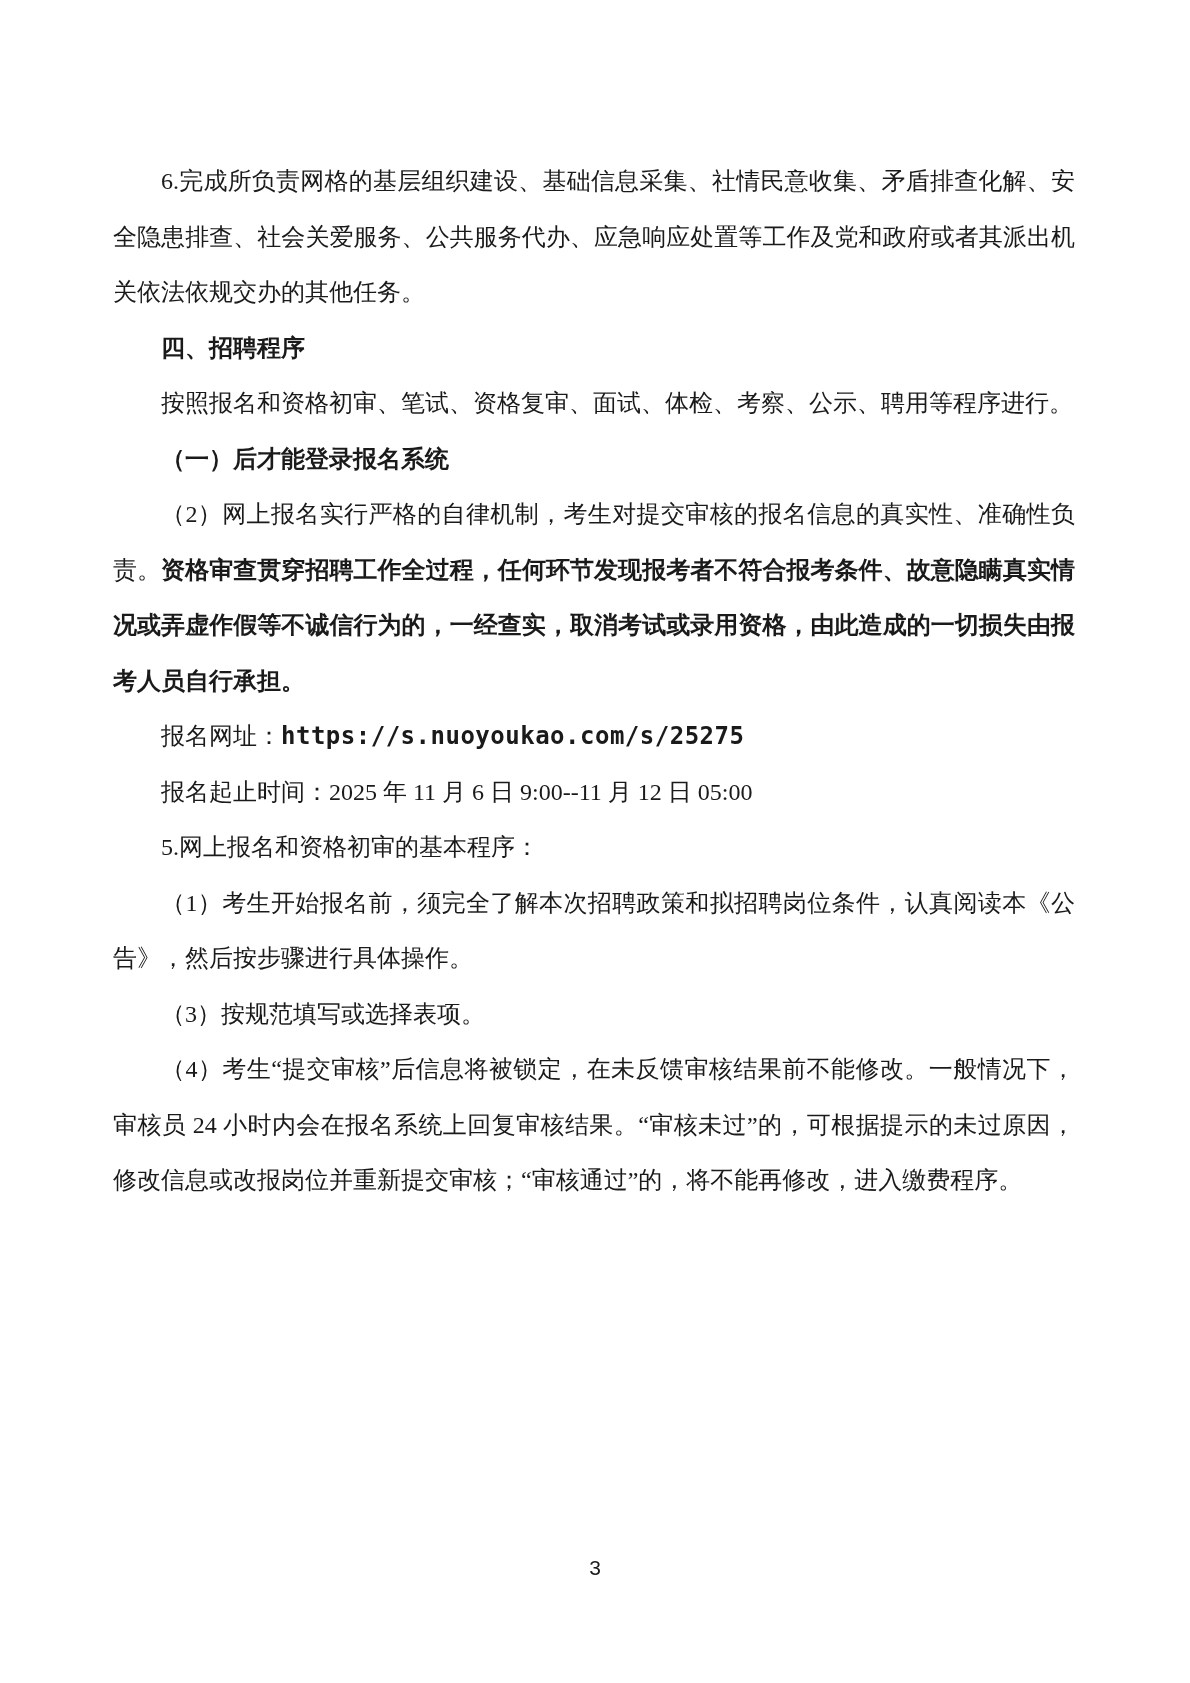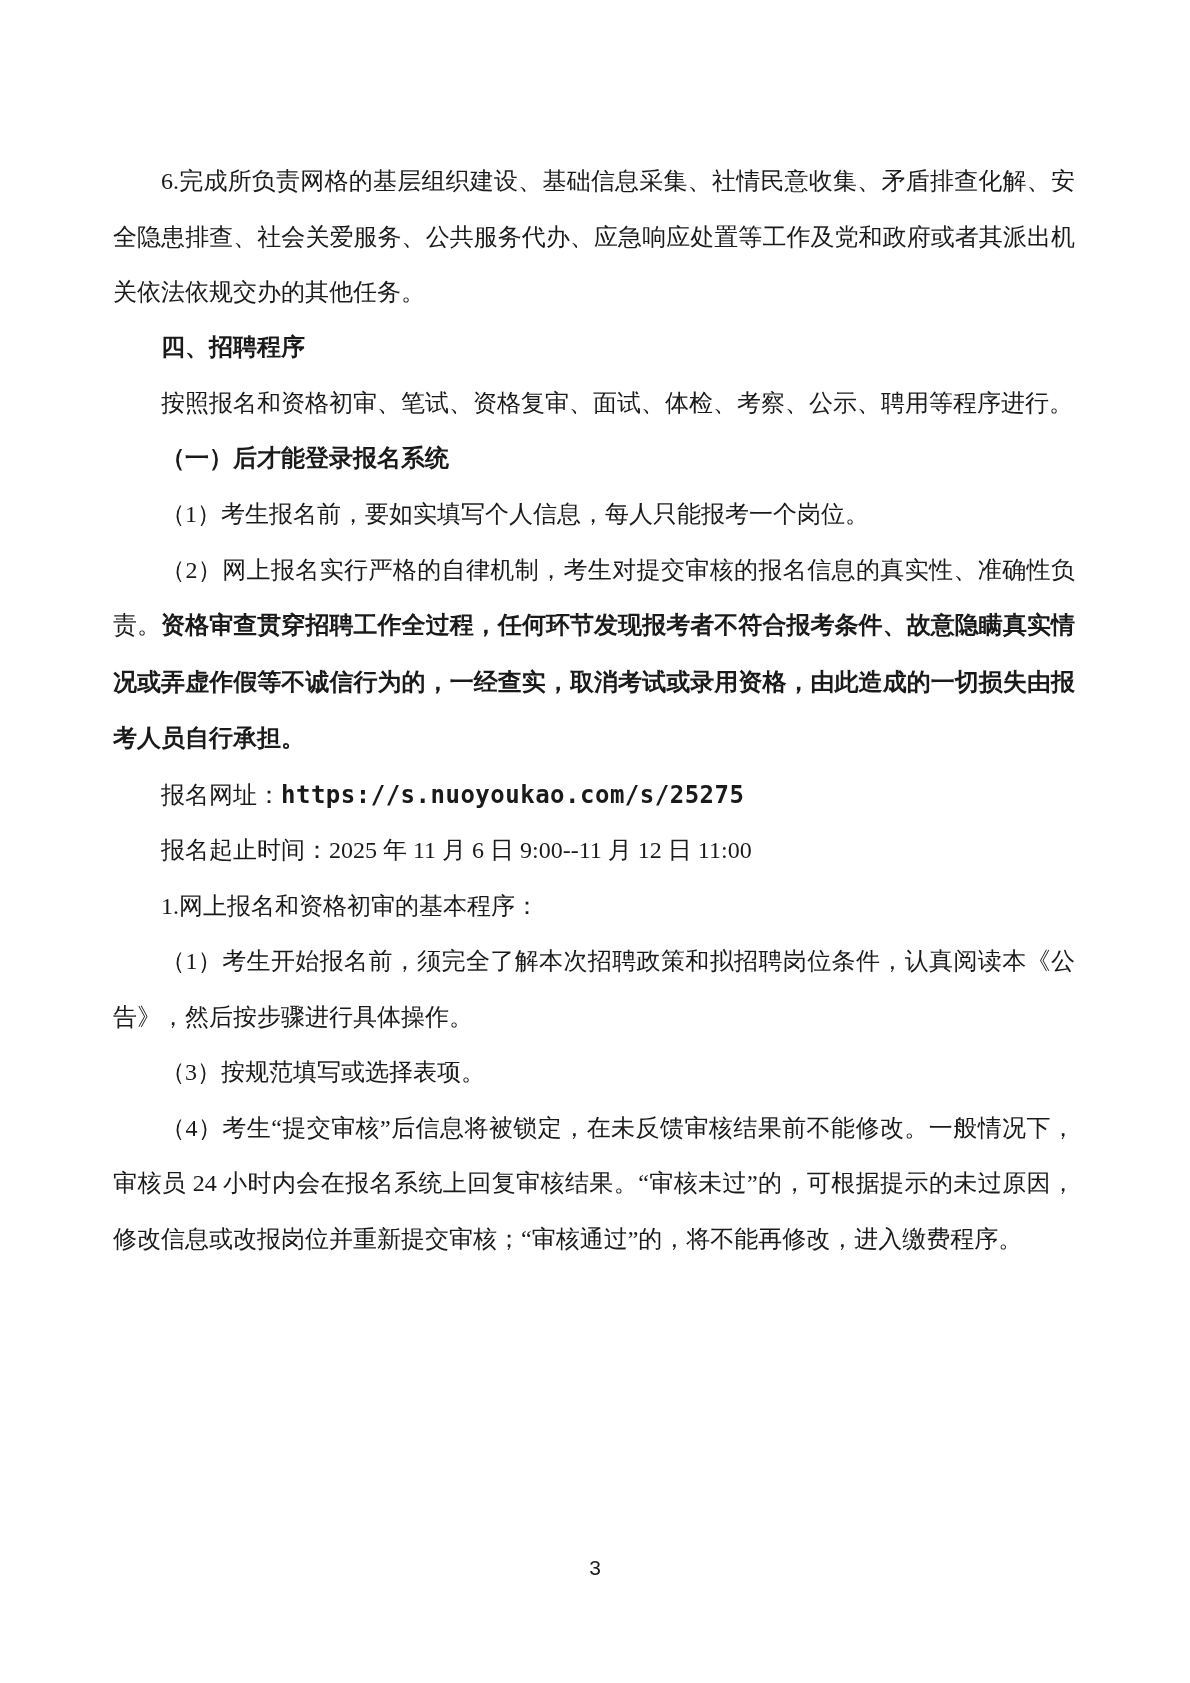--- a/index.html
+++ b/index.html
@@ -26,21 +26,20 @@
     text-align: justify;
     text-justify: inter-character;
   }
   .doc p {
     margin: 0;
     padding: 0;
     text-indent: 2em;
   }
   .bold {
     font-weight: 700;
-    font-family: Liberation Mono, monospace;
   }
   .url {
     font-family: "DejaVu Sans Mono", "Liberation Mono", monospace;
     font-weight: 700;
     font-size: 24px;
     letter-spacing: 0.5px;
     white-space: nowrap;
   }
   .footer {
     position: absolute;
@@ -61,33 +60,32 @@
 
     <p>6.完成所负责网格的基层组织建设、基础信息采集、社情民意收集、矛盾排查化解、安全隐患排查、社会关爱服务、公共服务代办、应急响应处置等工作及党和政府或者其派出机关依法依规交办的其他任务。</p>
 
     <p class="bold">四、招聘程序</p>
 
     <p>按照报名和资格初审、笔试、资格复审、面试、体检、考察、公示、聘用等程序进行。</p>
 
     <p class="bold">（一）后才能登录报名系统</p>
 
 
-    <p>（1）考生报名前，要如实填写个人信息，每人只能报考一个岗位。</p>
 
     <p>
       <span>（2）网上报名实行严格的自律机制，考生对提交审核的报名信息的真实性、准确性负责。</span><span class="bold">资格审查贯穿招聘工作全过程，任何环节发现报考者不符合报考条件、故意隐瞒真实情况或弄虚作假等不诚信行为的，一经查实，取消考试或录用资格，由此造成的一切损失由报考人员自行承担。</span>
     </p>
 
     <p>
       <span>报名网址：</span><span class="url">https://s.nuoyoukao.com/s/25275</span>
     </p>
 
-    <p>报名起止时间：2025 年 11 月 6 日 9:00--11 月 12 日 11:00</p>
+    <p>报名起止时间：2025 年 11 月 6 日 9:00--11 月 12 日 05:00</p>
 
-    <p>1.网上报名和资格初审的基本程序：</p>
+    <p>5.网上报名和资格初审的基本程序：</p>
 
     <p>（1）考生开始报名前，须完全了解本次招聘政策和拟招聘岗位条件，认真阅读本《公告》，然后按步骤进行具体操作。</p>
 
 
     <p>（3）按规范填写或选择表项。</p>
 
     <p>（4）考生“提交审核”后信息将被锁定，在未反馈审核结果前不能修改。一般情况下，审核员 24 小时内会在报名系统上回复审核结果。“审核未过”的，可根据提示的未过原因，修改信息或改报岗位并重新提交审核；“审核通过”的，将不能再修改，进入缴费程序。</p>
 
   </div>
 

